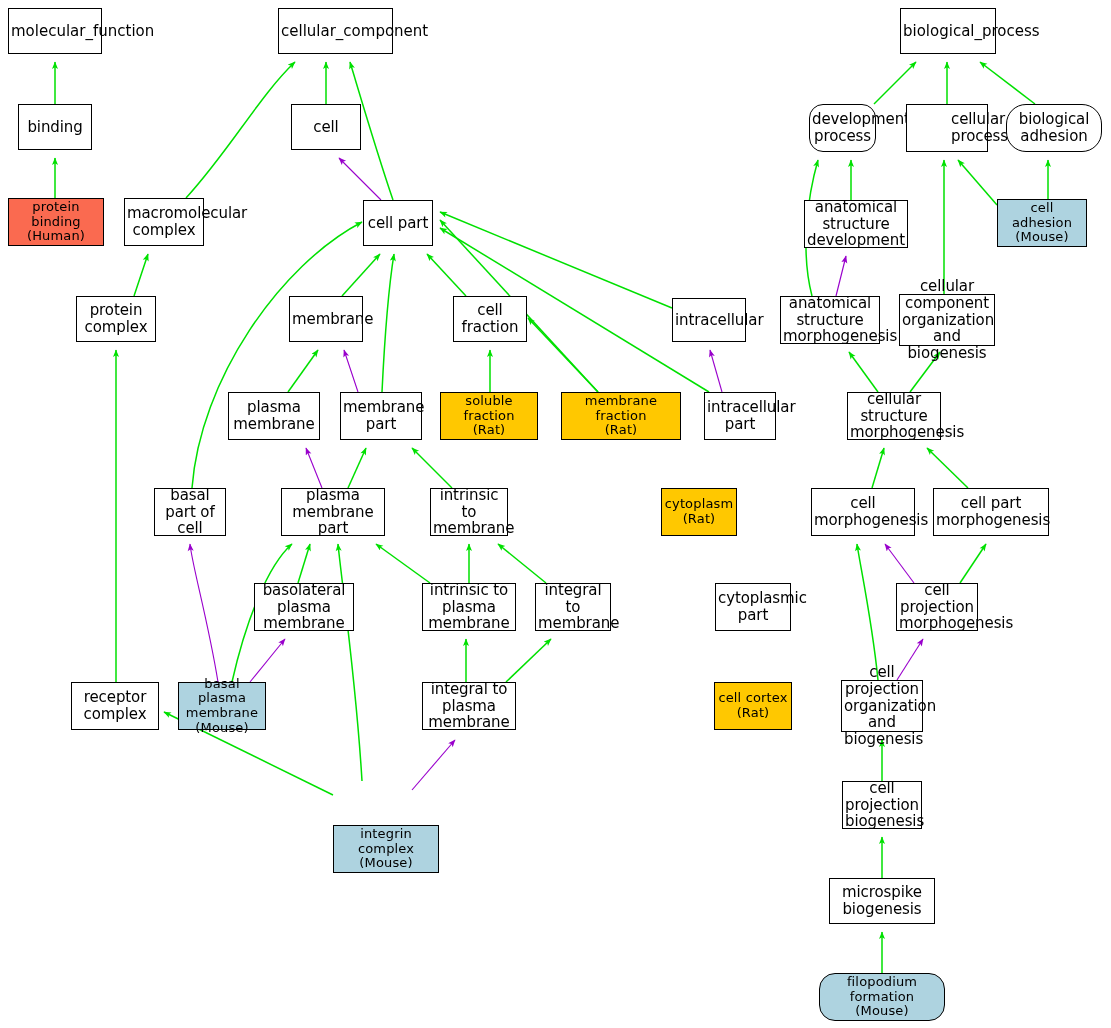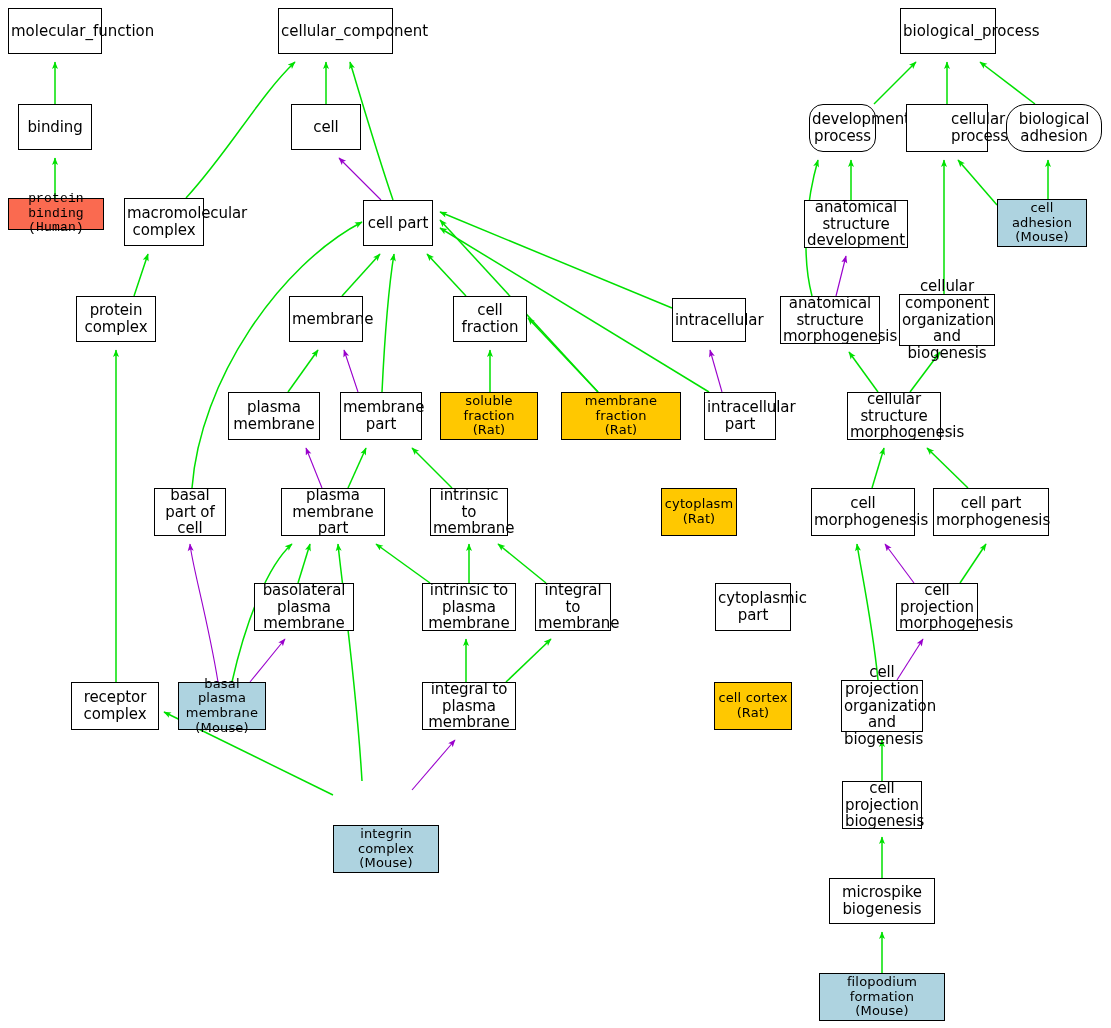--- a/index.html
+++ b/index.html
@@ -88,21 +88,21 @@
         <path d="M882,973 L882,932" fill="none" stroke="#00e000" stroke-width="1.5" marker-end="url(#ah-green)"></path>
       </g>
   </svg>
   <div id="node-group">
       <div class="node root" style="left: 8px; top: 8px; width: 94px; height: 46px;">
         <span class="lbl">molecular_function</span>
       </div>
       <div class="node plain" style="left: 18px; top: 104px; width: 74px; height: 46px;">
         <span class="lbl">binding</span>
       </div>
-      <div class="node hl n-red" style="left: 8px; top: 198px; width: 96px; height: 32px; font-family: Liberation Mono, monospace;">
+      <div class="node hl n-red" style="left: 8px; top: 198px; width: 96px; height: 48px;">
         <span class="lbl">protein binding<br>(Human)</span>
       </div>
       <div class="node plain" style="left: 124px; top: 198px; width: 80px; height: 48px;">
         <span class="lbl">macromolecular<br>complex</span>
       </div>
       <div class="node plain" style="left: 76px; top: 296px; width: 80px; height: 46px;">
         <span class="lbl">protein complex</span>
       </div>
       <div class="node plain" style="left: 71px; top: 682px; width: 88px; height: 48px;">
         <span class="lbl">receptor complex</span>
@@ -214,17 +214,17 @@
       </div>
       <div class="node plain" style="left: 841px; top: 680px; width: 82px; height: 52px;">
         <span class="lbl">cell projection<br>organization<br>and biogenesis</span>
       </div>
       <div class="node plain" style="left: 842px; top: 781px; width: 80px; height: 48px;">
         <span class="lbl">cell projection<br>biogenesis</span>
       </div>
       <div class="node plain" style="left: 829px; top: 878px; width: 106px; height: 46px;">
         <span class="lbl">microspike biogenesis</span>
       </div>
-      <div class="node hl n-blue" style="left: 819px; top: 973px; width: 126px; height: 48px;">
+      <div class="node hl n-blue" style="left: 819px; top: 973px; width: 126px; height: 48px; border-radius: 16px;">
         <span class="lbl">filopodium formation<br>(Mouse)</span>
       </div>
     </div>
 </div>
 
 </body></html>

